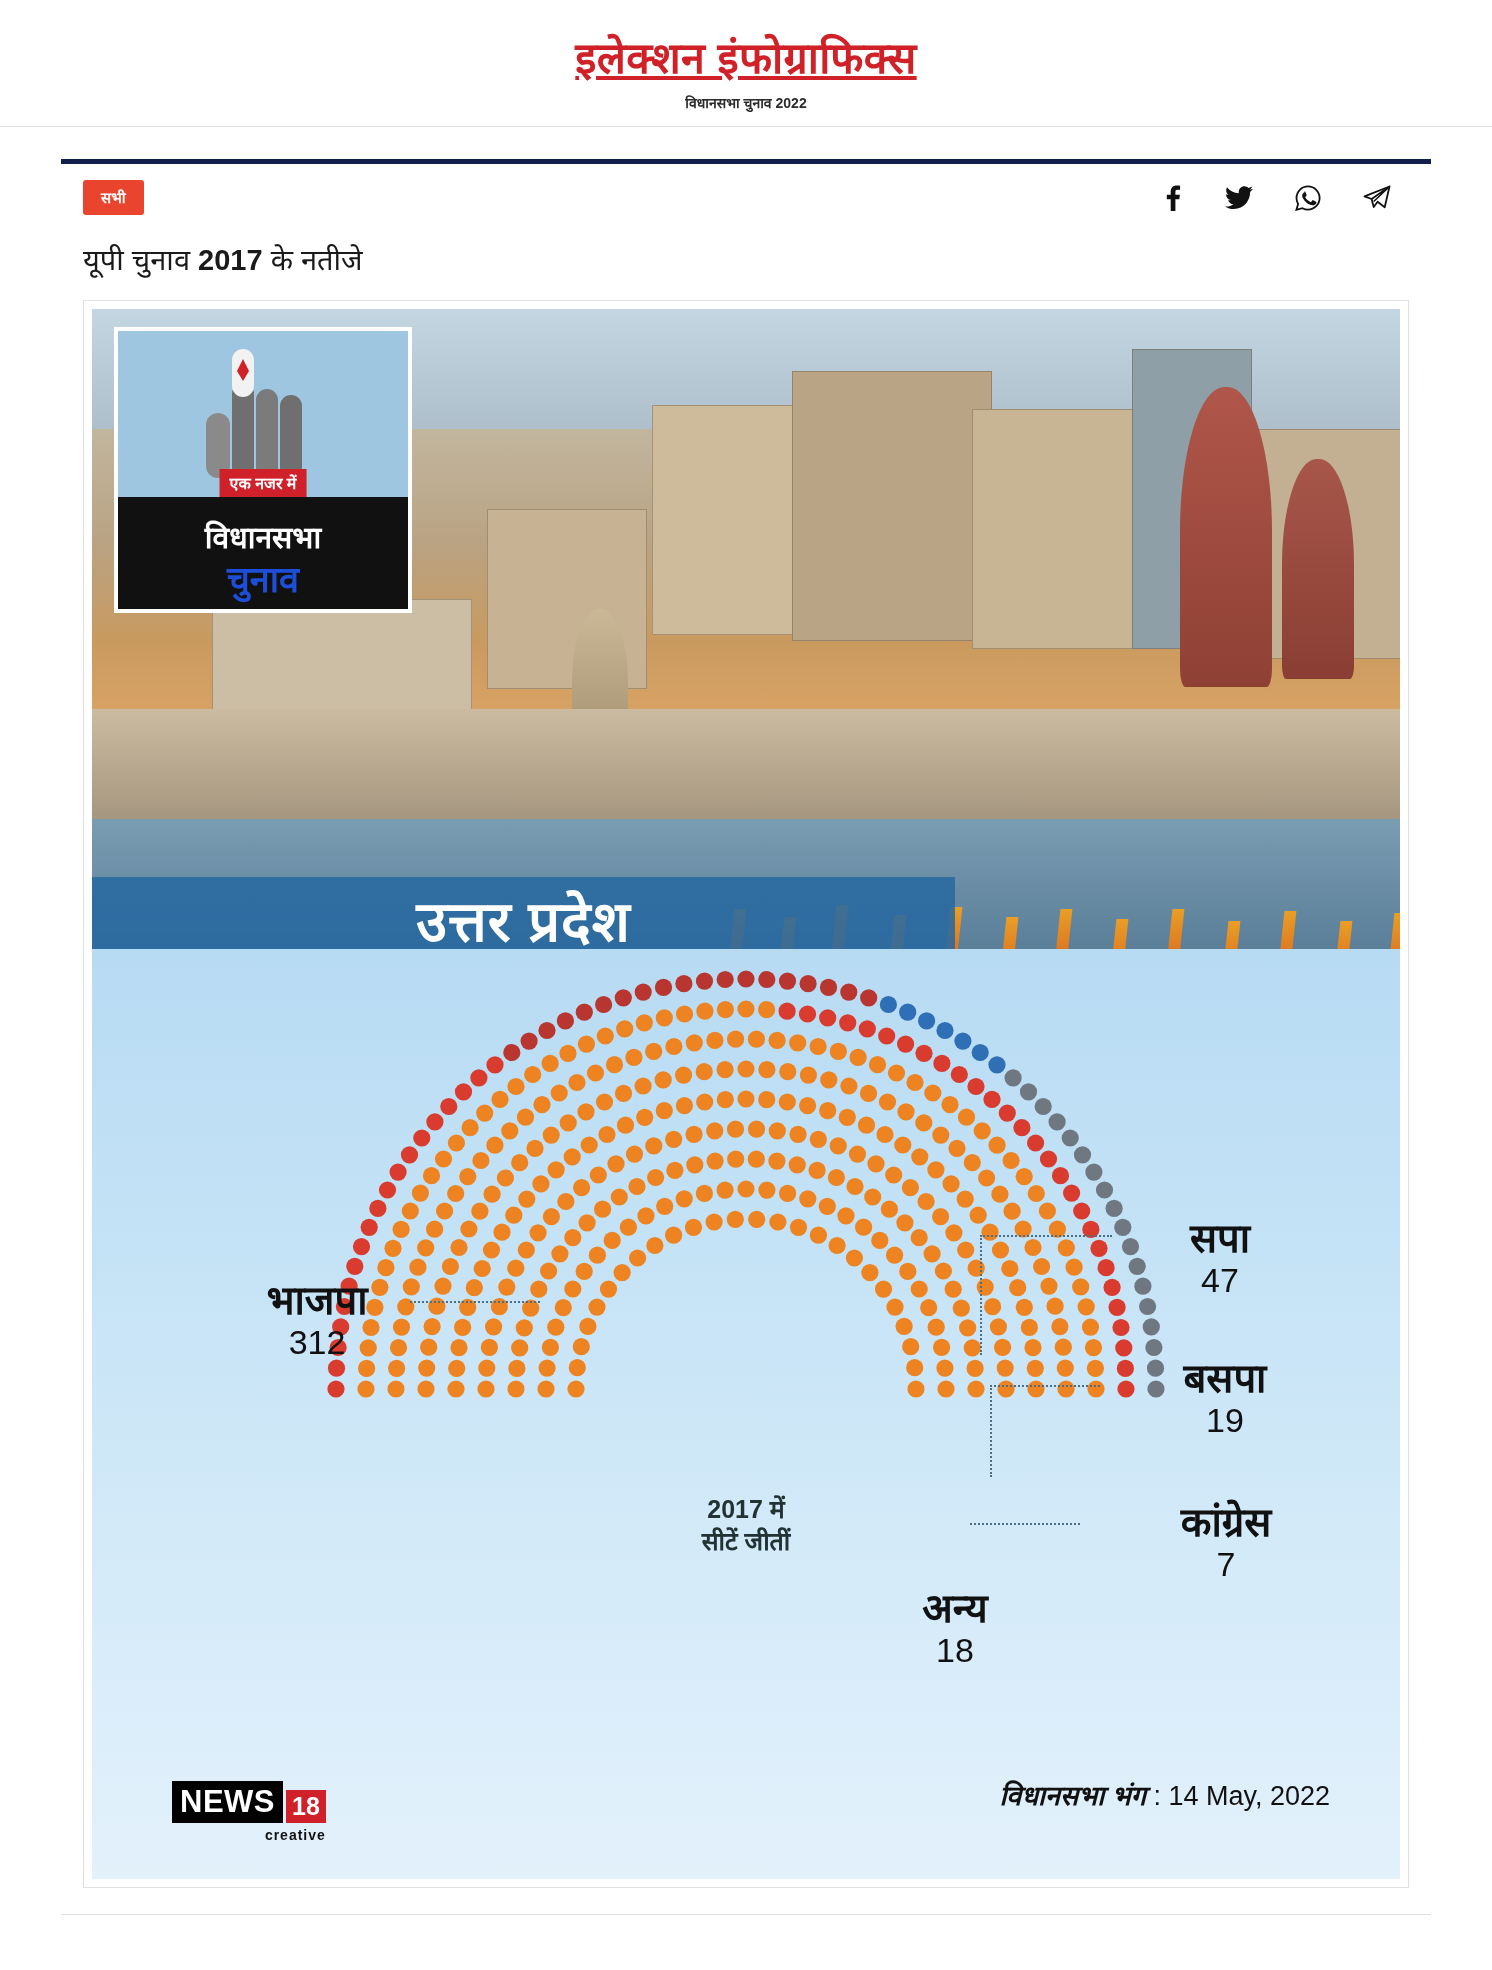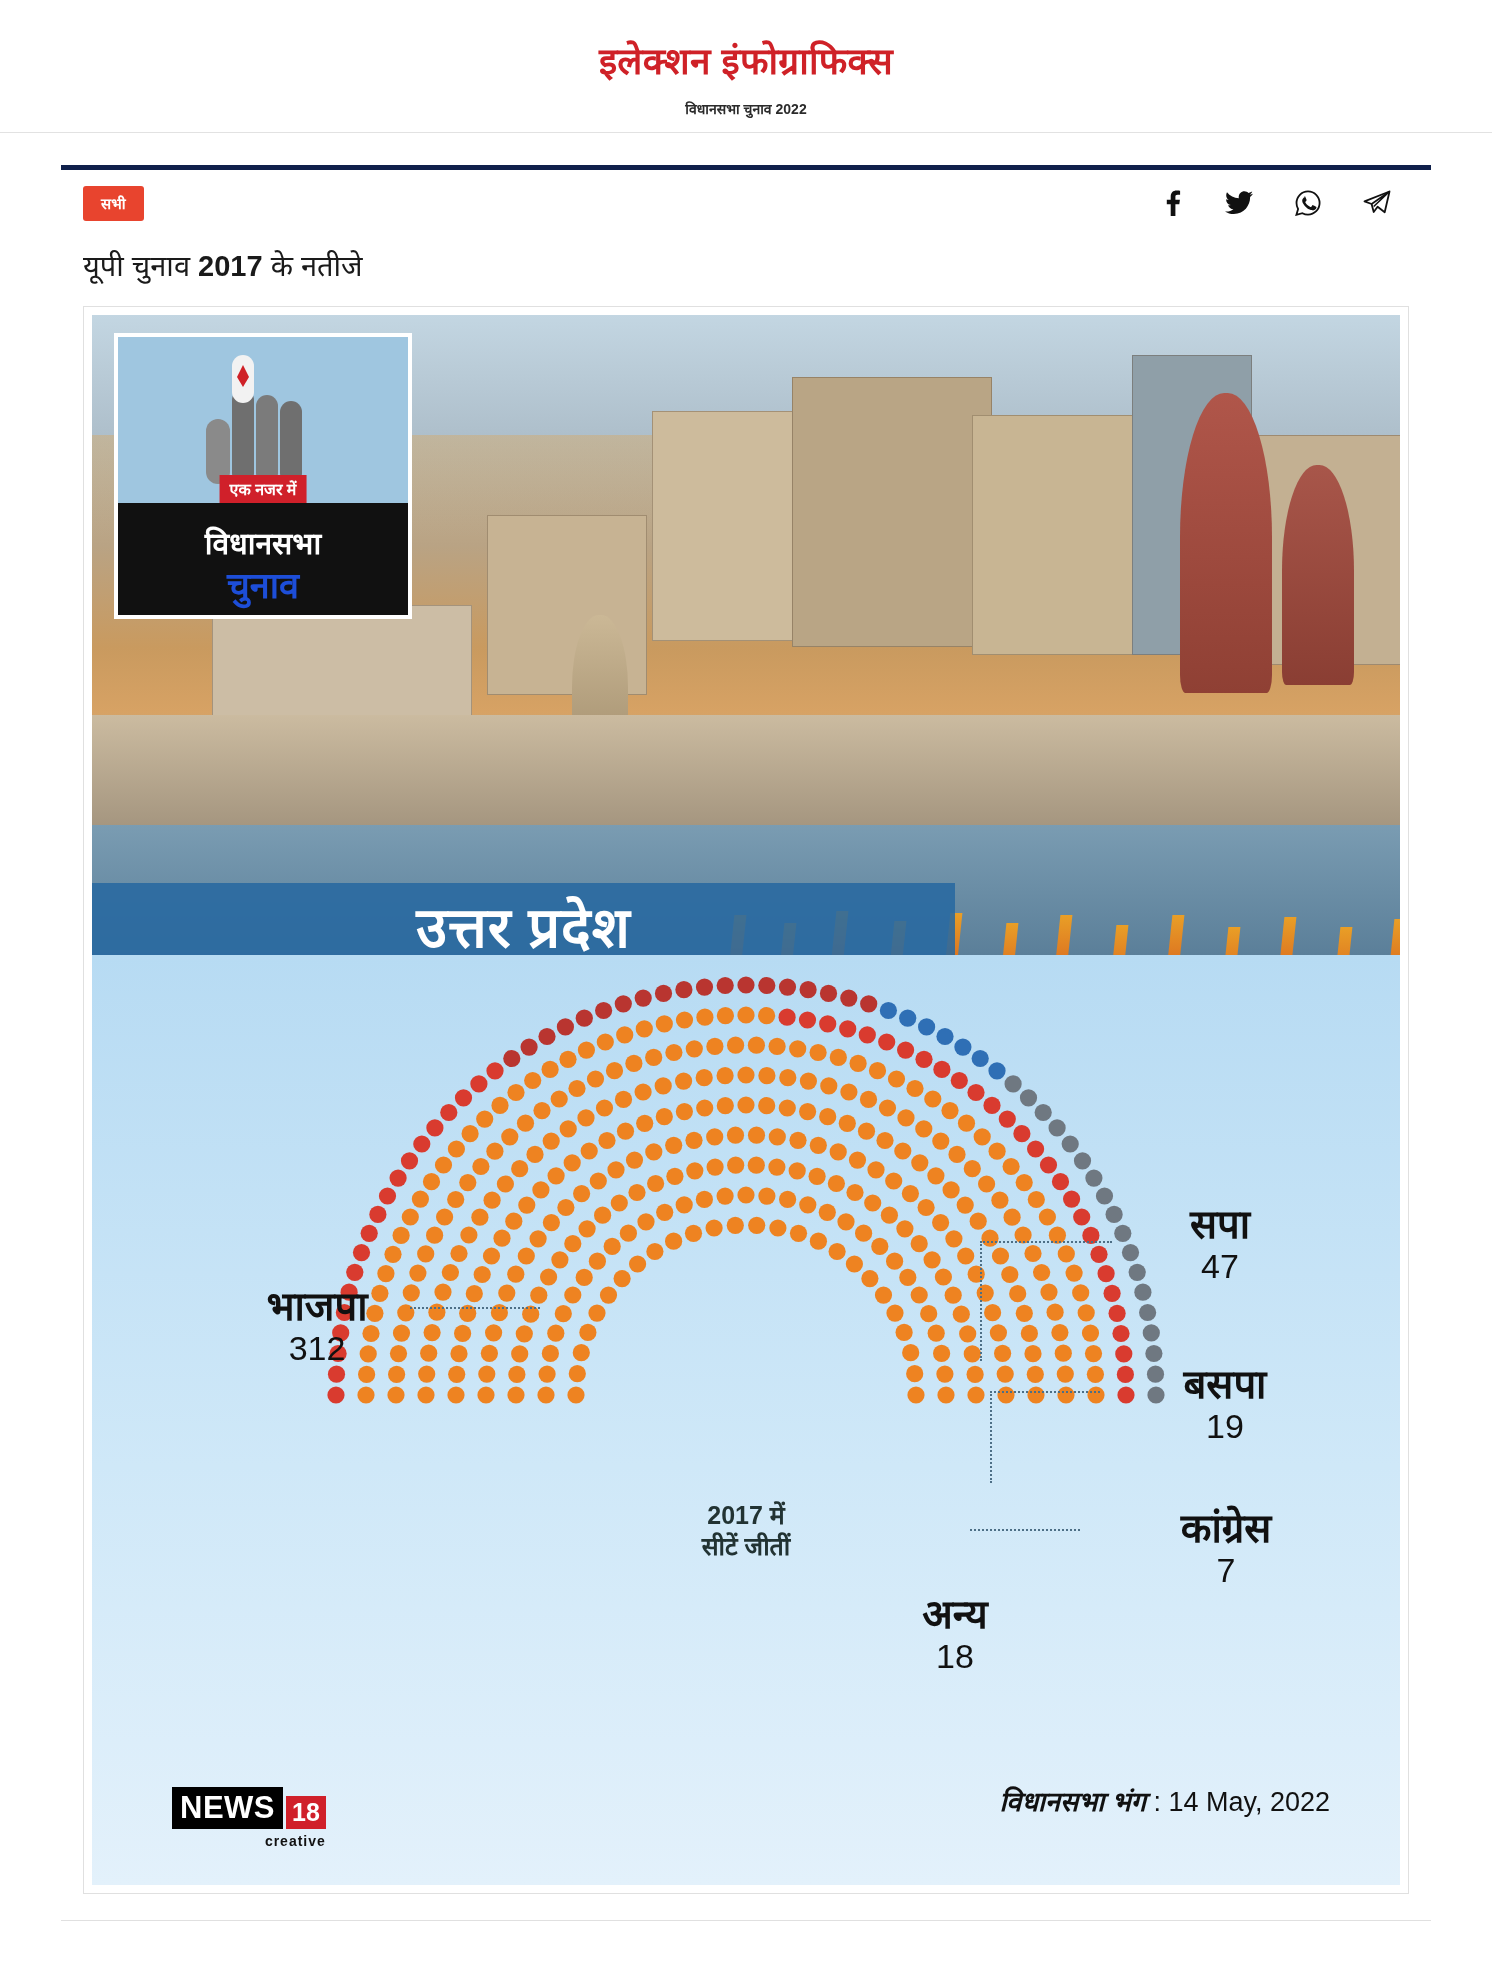--- a/index.html
+++ b/index.html
@@ -11,25 +11,26 @@
   body { width: 1492px; height: 1970px; position: relative; overflow: hidden; }
 
   
   .site-header {
     padding: 26px 0 14px 0;
     text-align: center;
     border-bottom: 1px solid #e2e2e2;
   }
   .site-title {
     color: #cf2127;
-    font-size: 37px;
+    font-size: 43px;
     font-weight: bold;
     letter-spacing: .3px;
     line-height: 1.15;
-    margin: 15px;
+    margin: 8px;
+    text-decoration: underline;
   }
   .site-subtitle {
     margin-top: 10px;
     font-size: 14px;
     font-weight: bold;
     color: #2b2b2b;
   }
 
   
   .content-wrap {
@@ -709,21 +710,21 @@
           <div>2017 में</div>
           <div>सीटें जीतीं</div>
         </div>
 
         <div class="lbl" style="left:90px;top:330px;width:270px;">
           <div class="p">भाजपा</div>
           <div class="v">312</div>
         </div>
         <div class="leader" style="left:318px;top:352px;width:130px;"></div>
 
-        <div class="lbl" style="right:50px;top:248px;width:260px;">
+        <div class="lbl" style="right:50px;top:268px;width:260px;">
           <div class="p">सपा</div>
           <div class="v">47</div>
         </div>
         <div class="leader" style="right:288px;top:286px;width:132px;"></div>
         <div class="leader v" style="right:418px;top:286px;height:120px;"></div>
 
         <div class="lbl" style="right:40px;top:408px;width:270px;">
           <div class="p">बसपा</div>
           <div class="v">19</div>
         </div>

